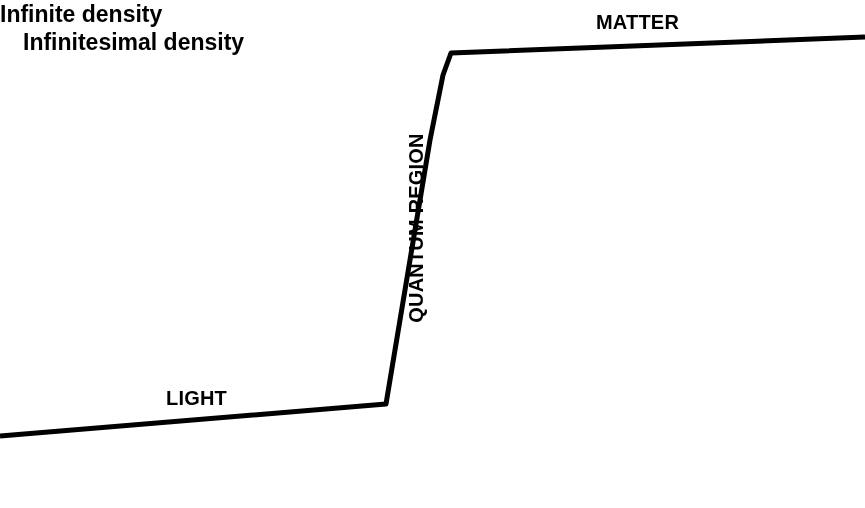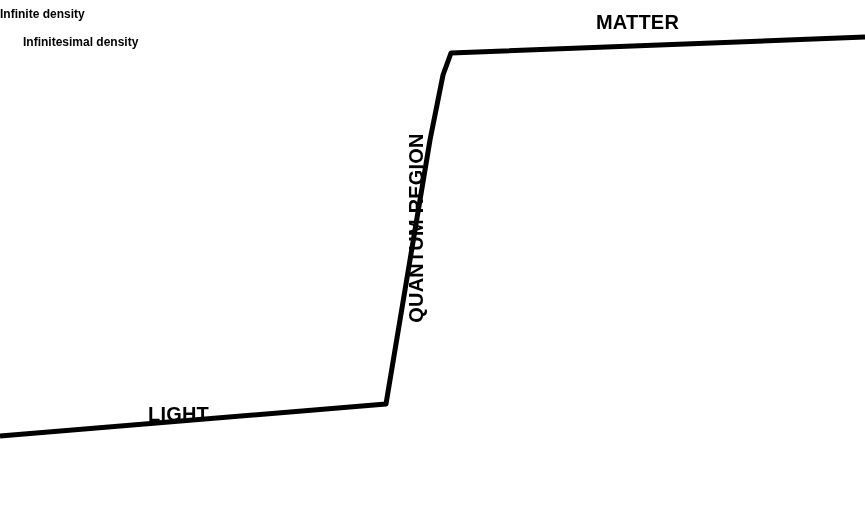--- a/index.html
+++ b/index.html
@@ -35,41 +35,40 @@
   }
   .label-matter {
     left: 596px;
     top: 8px;
   }
   .desc-matter {
     left: 622px;
     top: 70px;
   }
   .label-light {
-    left: 148px;
+    left: 166px;
     top: 384px;
-    margin-top: 16px;
   }
   .desc-light {
     left: 16px;
     top: 445px;
     margin-left: 23px;
   }
   .label-quantum {
     left: 296px;
     top: 214px;
     width: 240px;
     text-align: center;
     transform: rotate(-90deg);
     transform-origin: center center;
     white-space: nowrap;
   }
   .desc-line {
     font-weight: bold;
-    font-size: 12px;
+    font-size: 23px;
     line-height: 28px;
   }
 </style>
 </head>
 <body>
 
 <div class="canvas">
 
   <svg class="curve-svg" viewBox="0 0 865 508" xmlns="http://www.w3.org/2000/svg">
     <polyline fill="none" stroke-linejoin="round" stroke-linecap="butt" points="0,436 386,404 430,140 443,75 451,53 865,37" stroke="#000000" stroke-width="5"></polyline>

